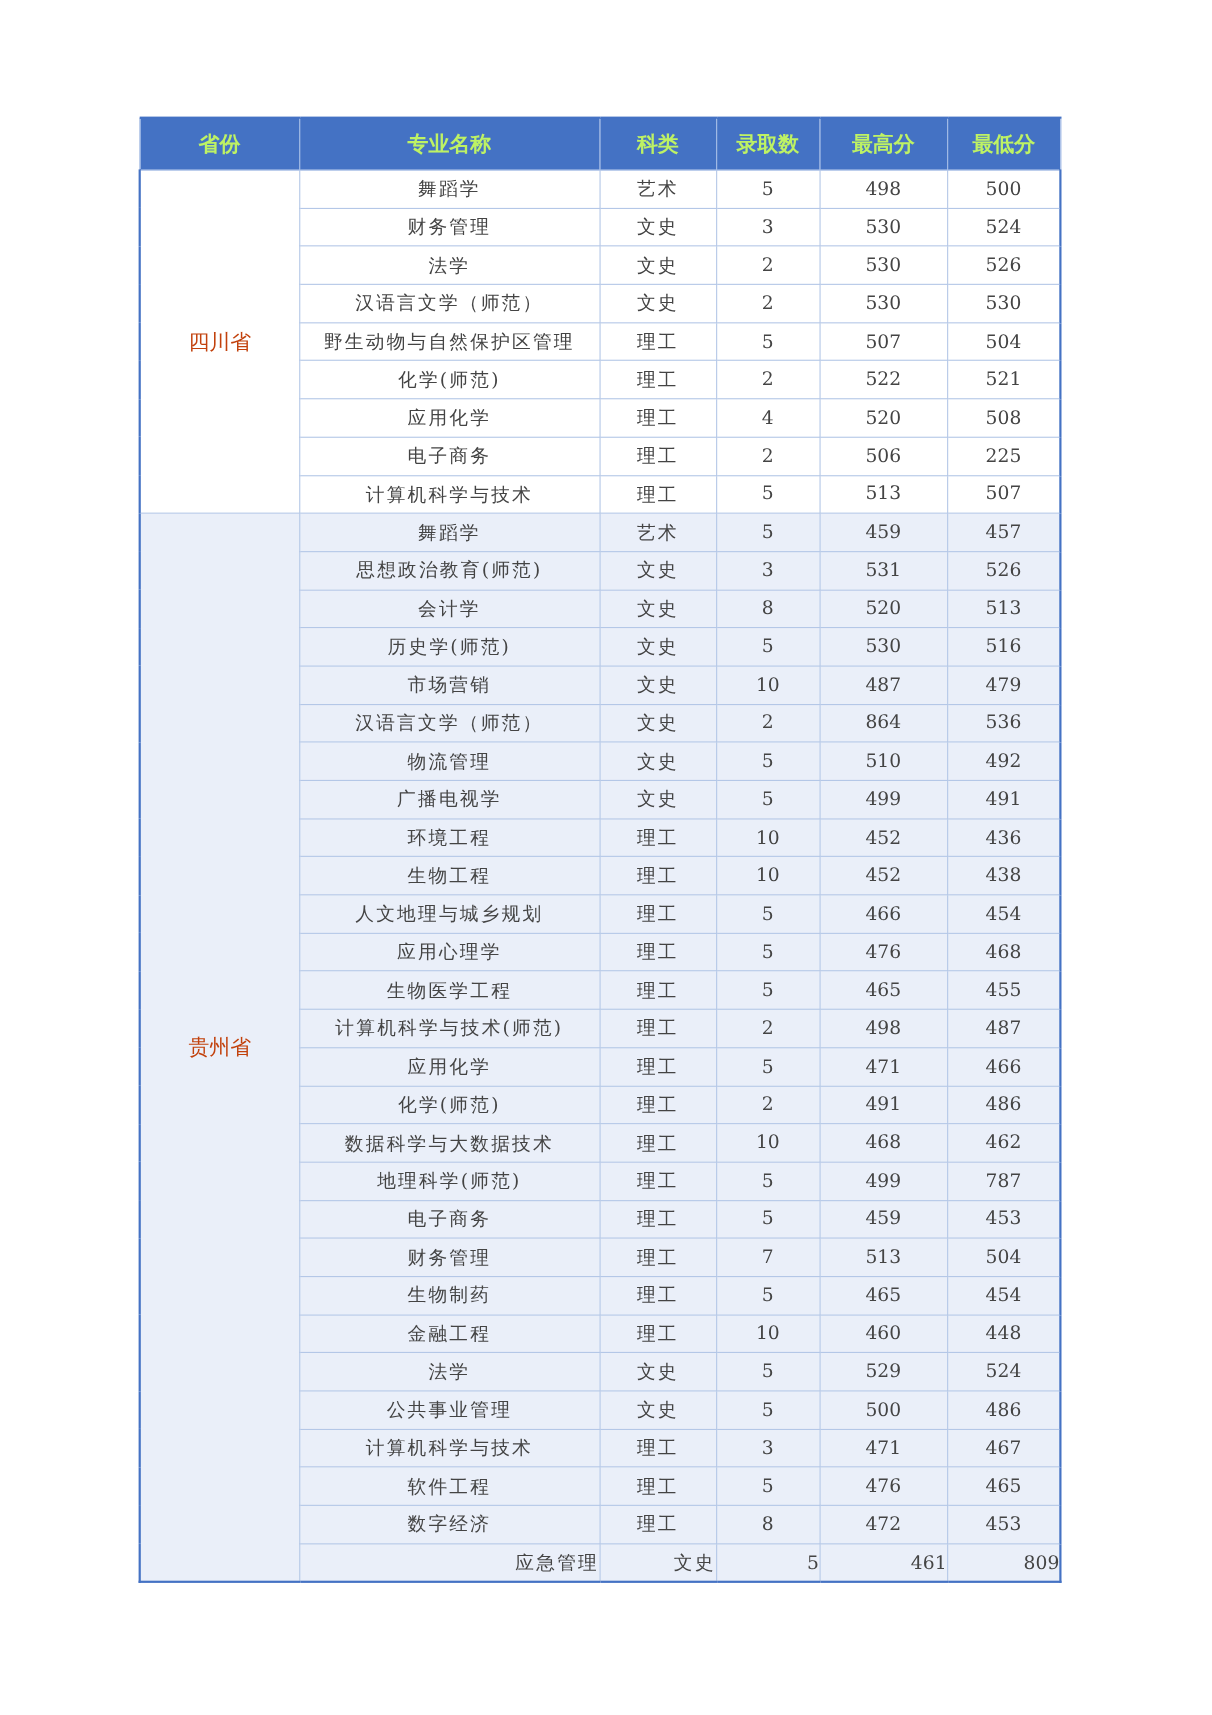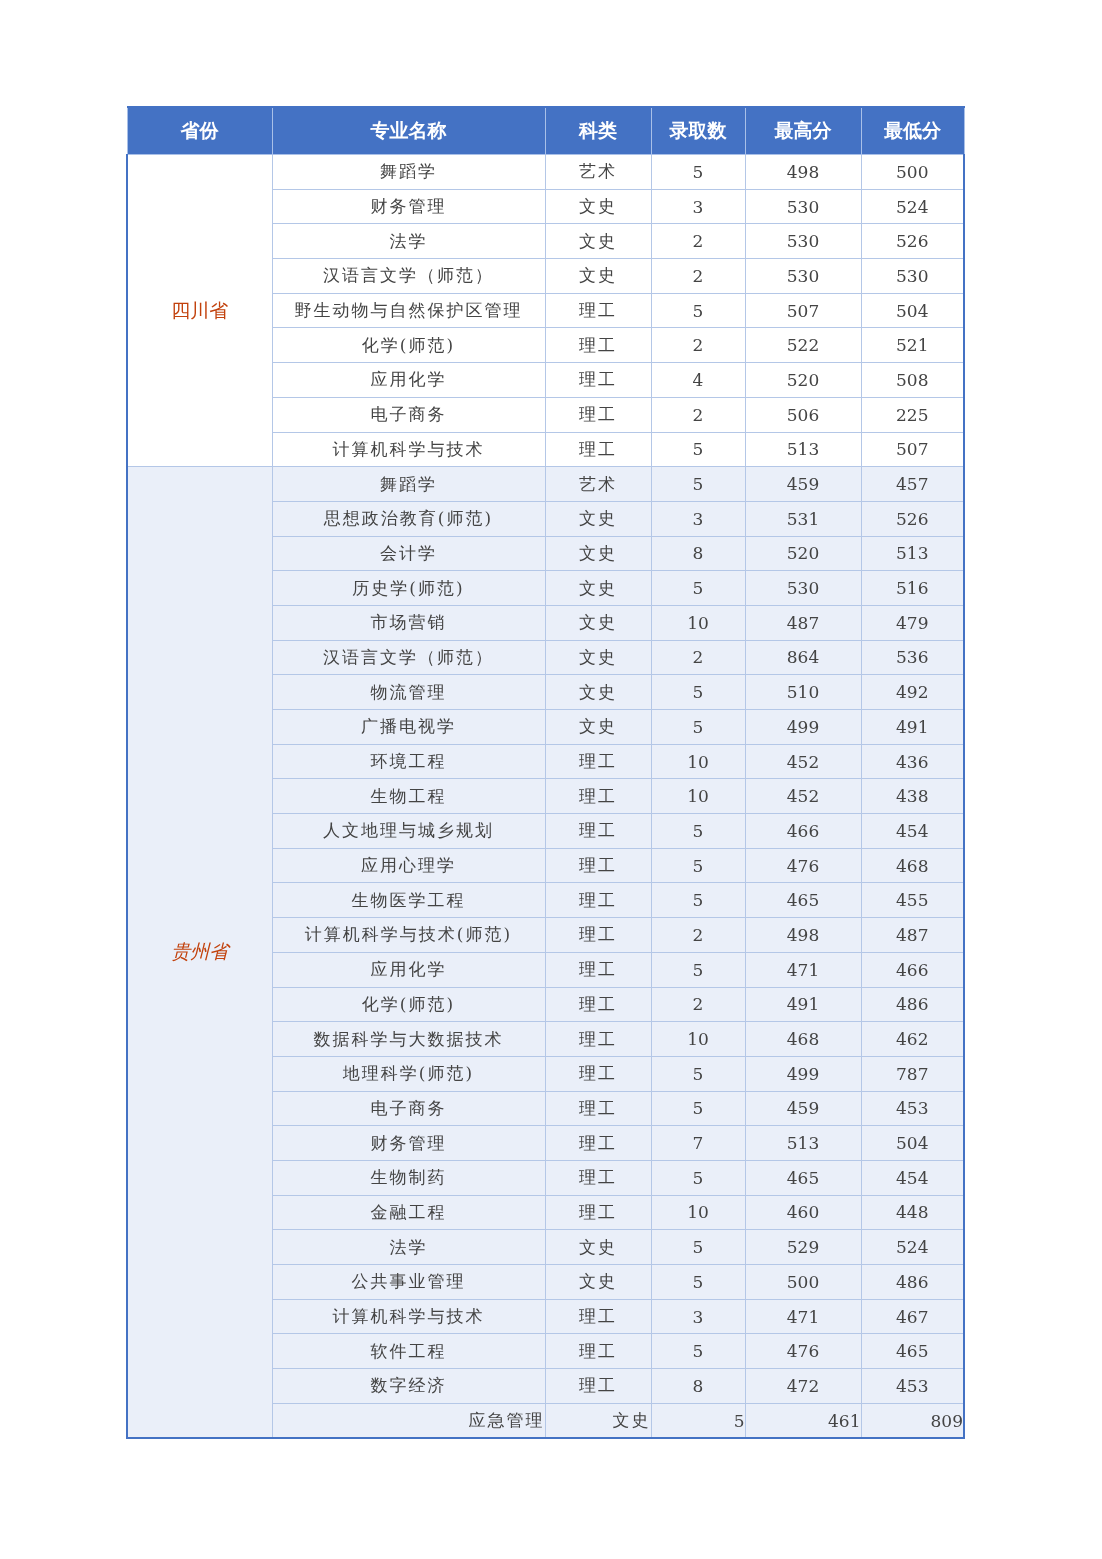--- a/index.html
+++ b/index.html
@@ -1,20 +1,20 @@
 <!DOCTYPE html>
 <html><head>
 <meta charset="utf-8">
 <style>
   html, body { margin: 0; padding: 0; background: #ffffff; }
   body { width: 1102px; height: 1559px; position: relative; font-family: "DejaVu Serif", serif; }
   .tbl-wrap { position: absolute; left: 126px; top: 106px; width: 837px; }
   table { border-collapse: collapse; width: 837px; table-layout: fixed; }
   th {
-    background: #4472c4; color: #ffffff; height: 46px;
+    background: #4472c4; color: #bef264; height: 46px;
     font-family: "DejaVu Sans", sans-serif; font-weight: bold; font-size: 19px;
     border: 1px solid #a9c0e8; border-top: 2px solid #4472c4; text-align: center; padding: 0;
   }
   td {
     height: 33.7px; text-align: center; padding: 0;
     border: 1.5px solid #b4c7e7; color: #444;
     font-size: 17px; letter-spacing: 2px;
   }
   td.num { letter-spacing: 0; font-size: 17px; }
   td.prov {
@@ -108,21 +108,21 @@
           <td class="num last">225</td>
         </tr>
         <tr class="g0">
           <td>计算机科学与技术</td>
           <td>理工</td>
           <td class="num">5</td>
           <td class="num">513</td>
           <td class="num last">507</td>
         </tr>
         <tr class="g1">
-          <td class="prov" rowspan="28" style="border-bottom: 2px solid rgb(68, 114, 196); font-style: italic;">贵州省</td>
+          <td class="prov" rowspan="28" style="border-bottom: 2px solid rgb(68, 114, 196);">贵州省</td>
           <td>舞蹈学</td>
           <td>艺术</td>
           <td class="num">5</td>
           <td class="num">459</td>
           <td class="num last">457</td>
         </tr>
         <tr class="g1">
           <td>思想政治教育(师范)</td>
           <td>文史</td>
           <td class="num">3</td>

